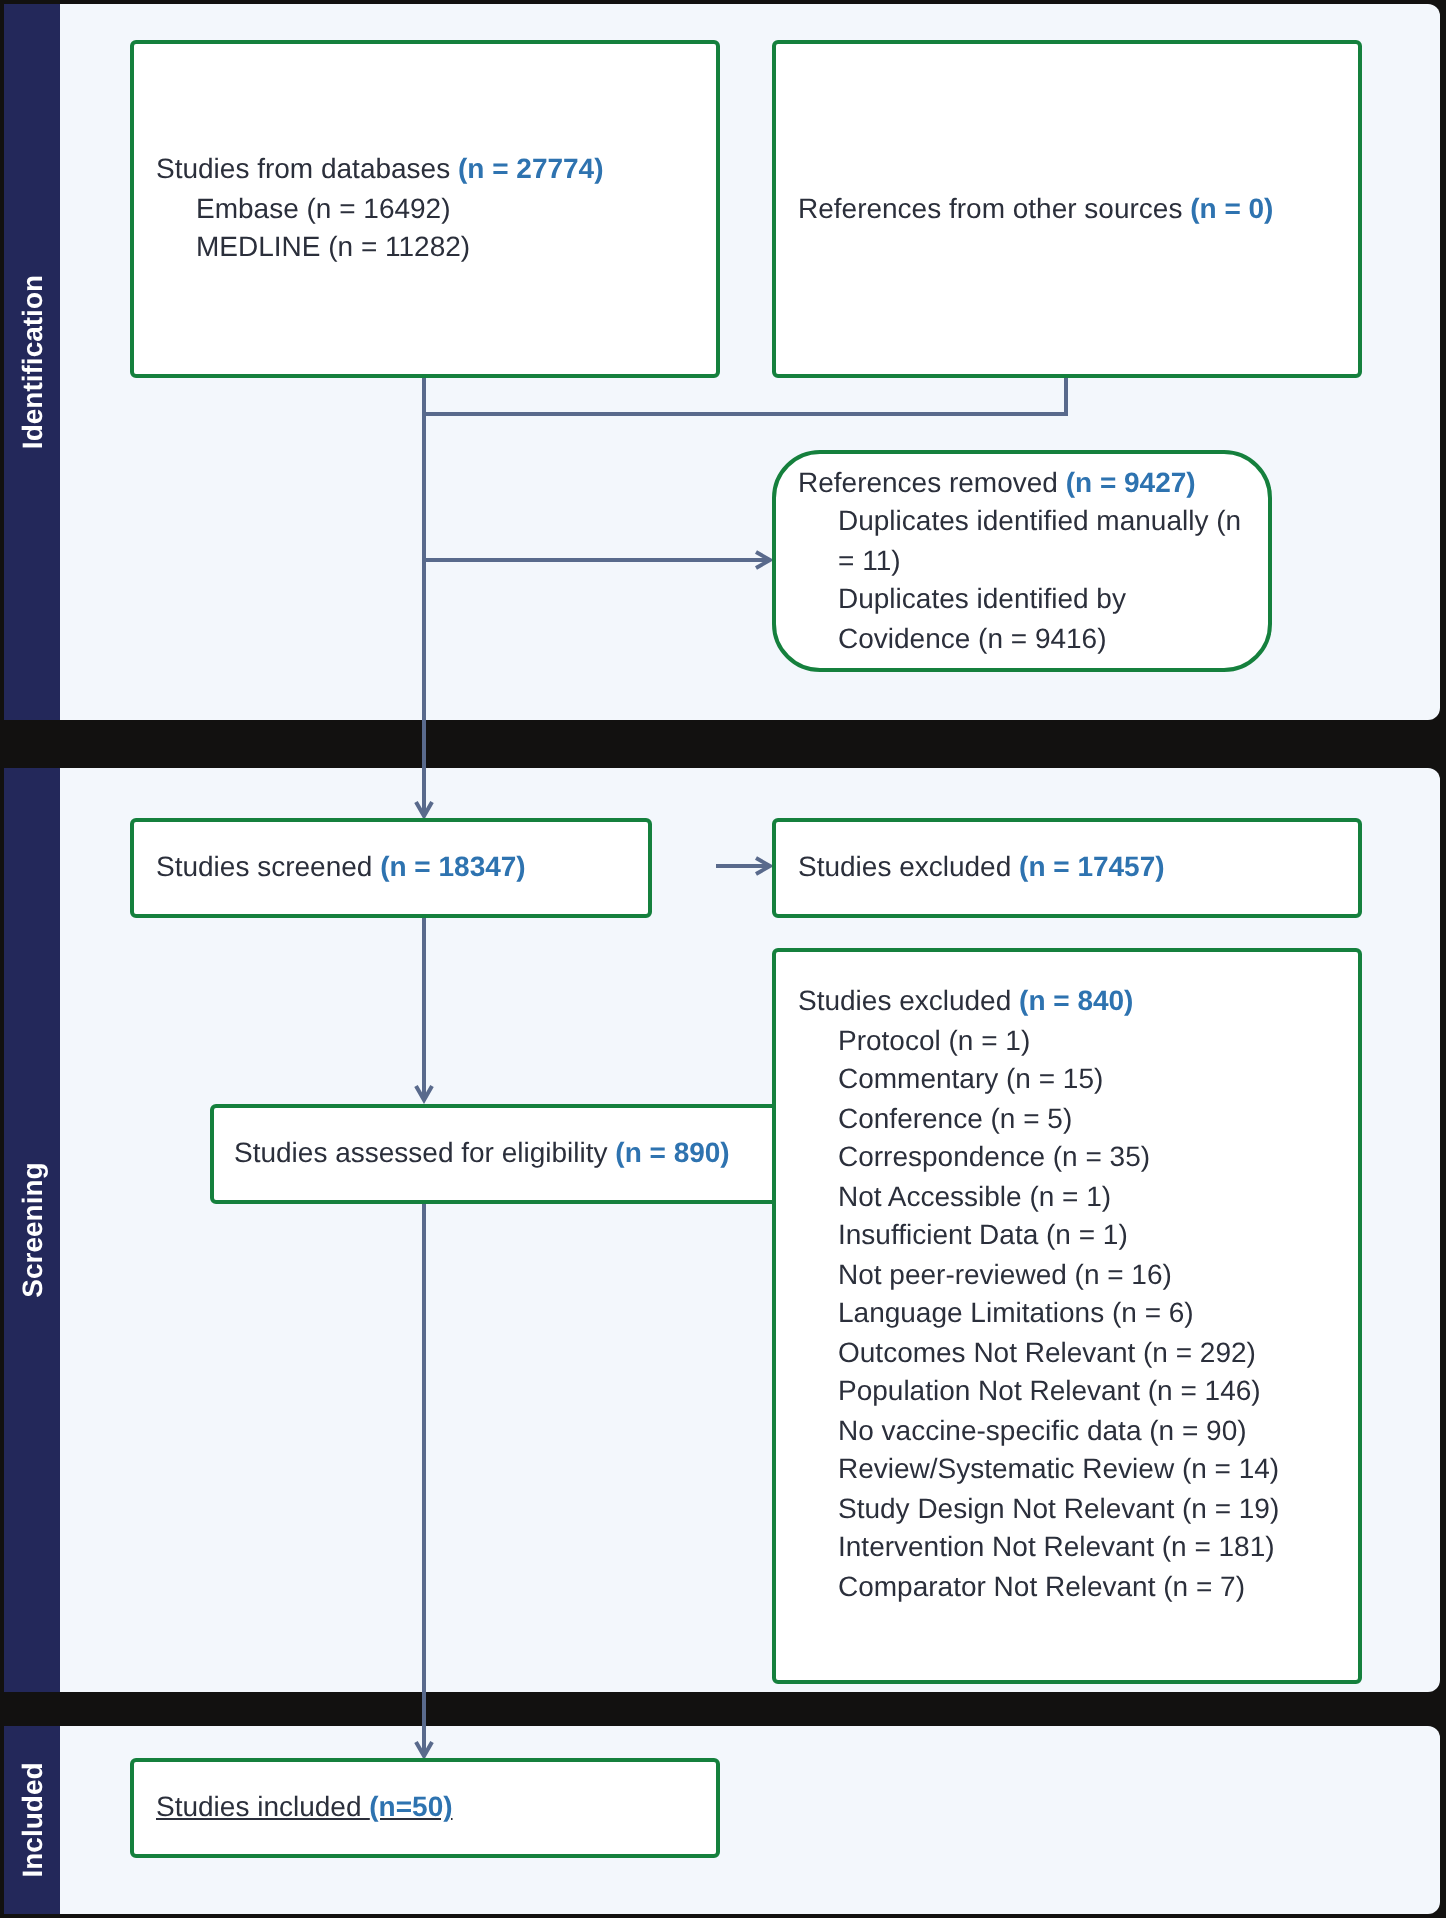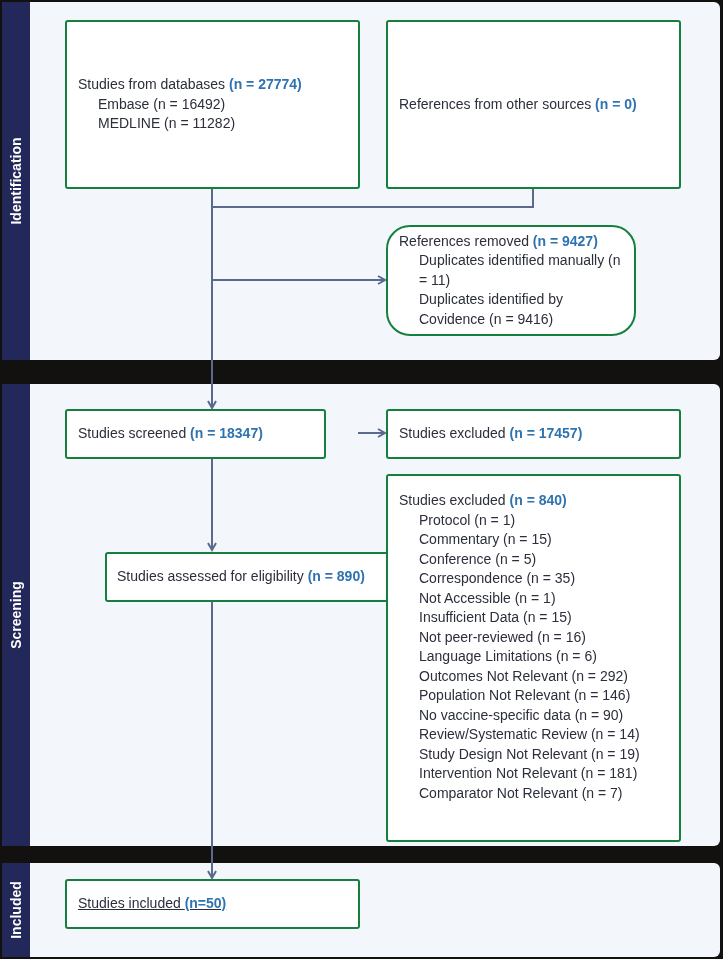--- a/index.html
+++ b/index.html
@@ -78,21 +78,21 @@
 </div>
 
 <div class="box" style="left:386px;top:474px;width:295px;height:368px;padding:15px 0 0 11px;">
   <div><span>Studies excluded </span><span class="hl">(n = 840)</span></div>
   <div id="excl-list">
       <div class="sub">Protocol (n = 1)</div>
       <div class="sub">Commentary (n = 15)</div>
       <div class="sub">Conference (n = 5)</div>
       <div class="sub">Correspondence (n = 35)</div>
       <div class="sub">Not Accessible (n = 1)</div>
-      <div class="sub">Insufficient Data (n = 15)</div>
+      <div class="sub">Insufficient Data (n = 1)</div>
       <div class="sub">Not peer-reviewed (n = 16)</div>
       <div class="sub">Language Limitations (n = 6)</div>
       <div class="sub">Outcomes Not Relevant (n = 292)</div>
       <div class="sub">Population Not Relevant (n = 146)</div>
       <div class="sub">No vaccine-specific data (n = 90)</div>
       <div class="sub">Review/Systematic Review (n = 14)</div>
       <div class="sub">Study Design Not Relevant (n = 19)</div>
       <div class="sub">Intervention Not Relevant (n = 181)</div>
       <div class="sub">Comparator Not Relevant (n = 7)</div>
     </div>

